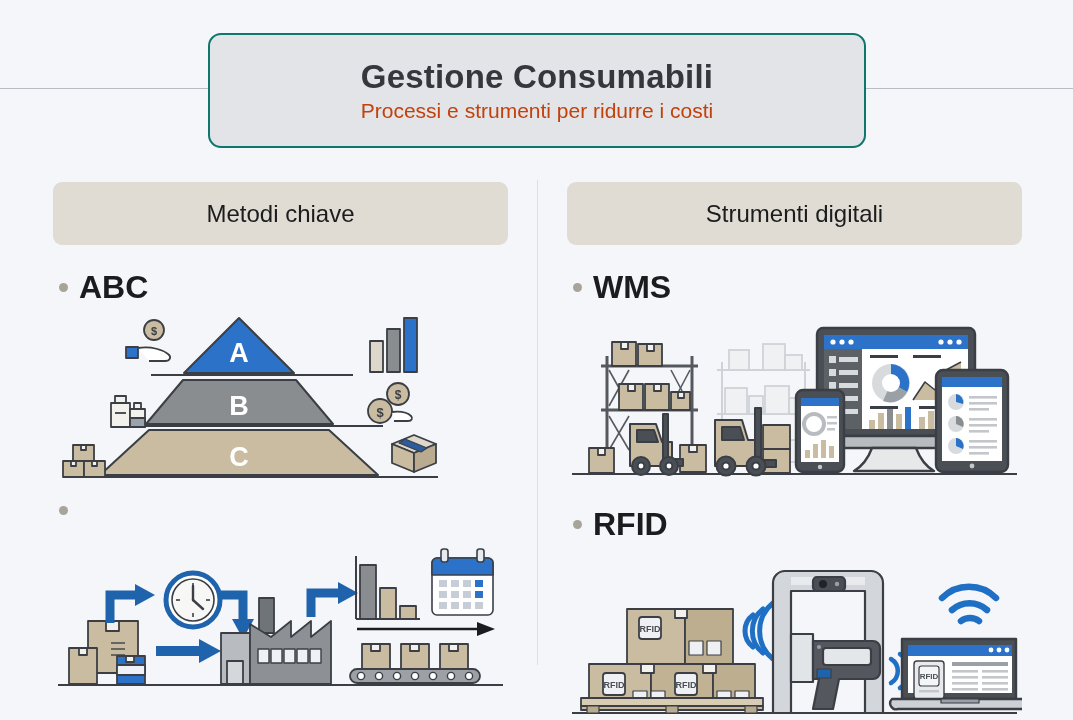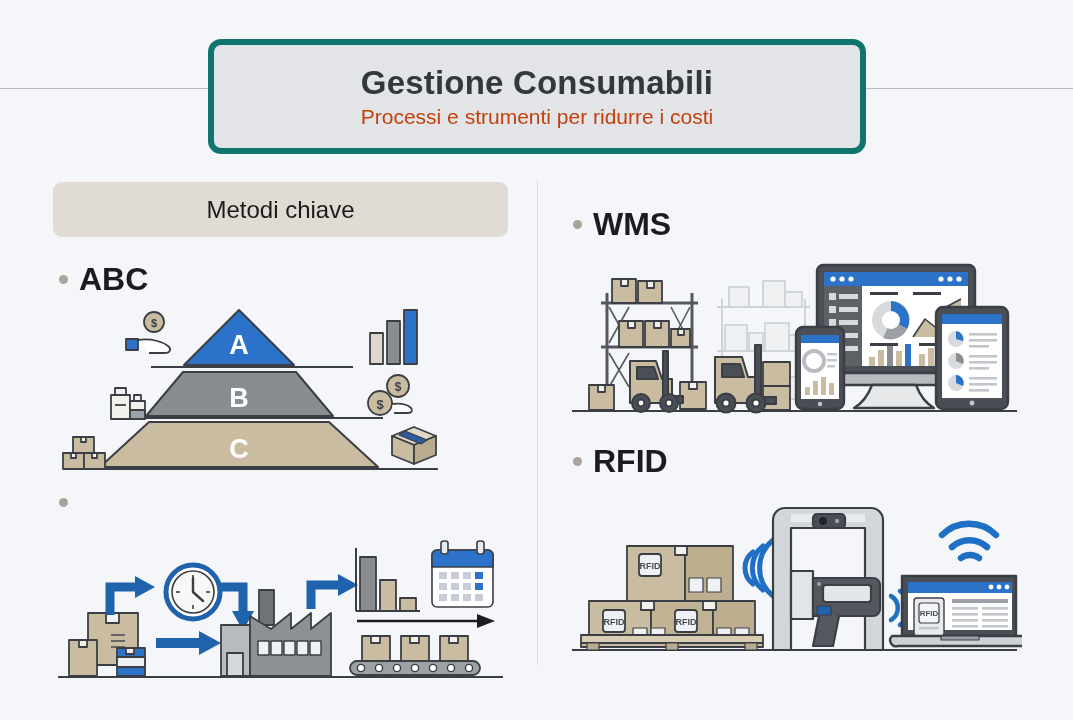--- a/index.html
+++ b/index.html
@@ -16,46 +16,45 @@
     position: absolute; top: 88px; height: 1px;
     background: #b9bcc2;
   }
   .rule.left  { left: 0px;  width: 208px; }
   .rule.right { left: 866px; width: 207px; }
 
   .title-card {
     position: absolute; left: 208px; top: 33px;
     width: 658px; height: 115px;
     background: #e2e4e7;
-    border: 6px solid #0f766e;
+    border: 2px solid #0f766e;
     border-radius: 13px;
     display: flex; flex-direction: column;
     align-items: center; justify-content: center;
     gap: 4px;
-    margin-top: 6px;
   }
   .title-main {
     font-size: 33px; font-weight: bold; color: #34373c;
     letter-spacing: .2px; line-height: 1.1;
   }
   .title-sub {
     font-size: 21px; color: #c2410c; line-height: 1.1;
   }
 
   
   .vdivider {
     position: absolute; left: 537px; top: 180px;
     width: 1px; height: 485px; background: #dcdfe4;
   }
   .col { position: absolute; top: 182px; width: 455px; }
   .col.left  { left: 53px; }
   .col.right { left: 567px; }
 
   .band {
-    height: 55px; background: #e0dcd3; border-radius: 9px;
+    height: 63px; background: #e0dcd3; border-radius: 9px;
     display: flex; align-items: center; justify-content: center;
   }
   .band-text { font-size: 24px; color: #1b1c1e; font-weight: 500; }
 
   .item { margin-top: 24px; }
   .item-head { display: flex; align-items: center; gap: 11px; padding-left: 6px; }
   .bullet { width: 9px; height: 9px; border-radius: 50%; background: #a8a49a; flex: none; }
   .item-label { font-size: 32px; font-weight: bold; color: #1b1c1e; }
   .art { margin-top: 8px; width: 455px; height: 168px; }
   .art svg { display: block; width: 100%; height: 100%; }
@@ -264,20 +263,23 @@
               <circle cx="416" cy="153" r="3.6"></circle>
             </g>
           </g>
         </svg>
       </div>
     </div>
   </div>
 
   <div class="col right">
 
+    <div class="band">
+      <span class="band-text">Strumenti digitali</span>
+    </div>
 
     <div class="item">
       <div class="item-head">
         <span class="bullet"></span>
         <span class="item-label">WMS</span>
       </div>
       <div class="art">
         <svg viewBox="0 0 455 168">
           <line x1="5" y1="160" x2="450" y2="160" stroke="#3b3f45" stroke-width="2"></line>
 

